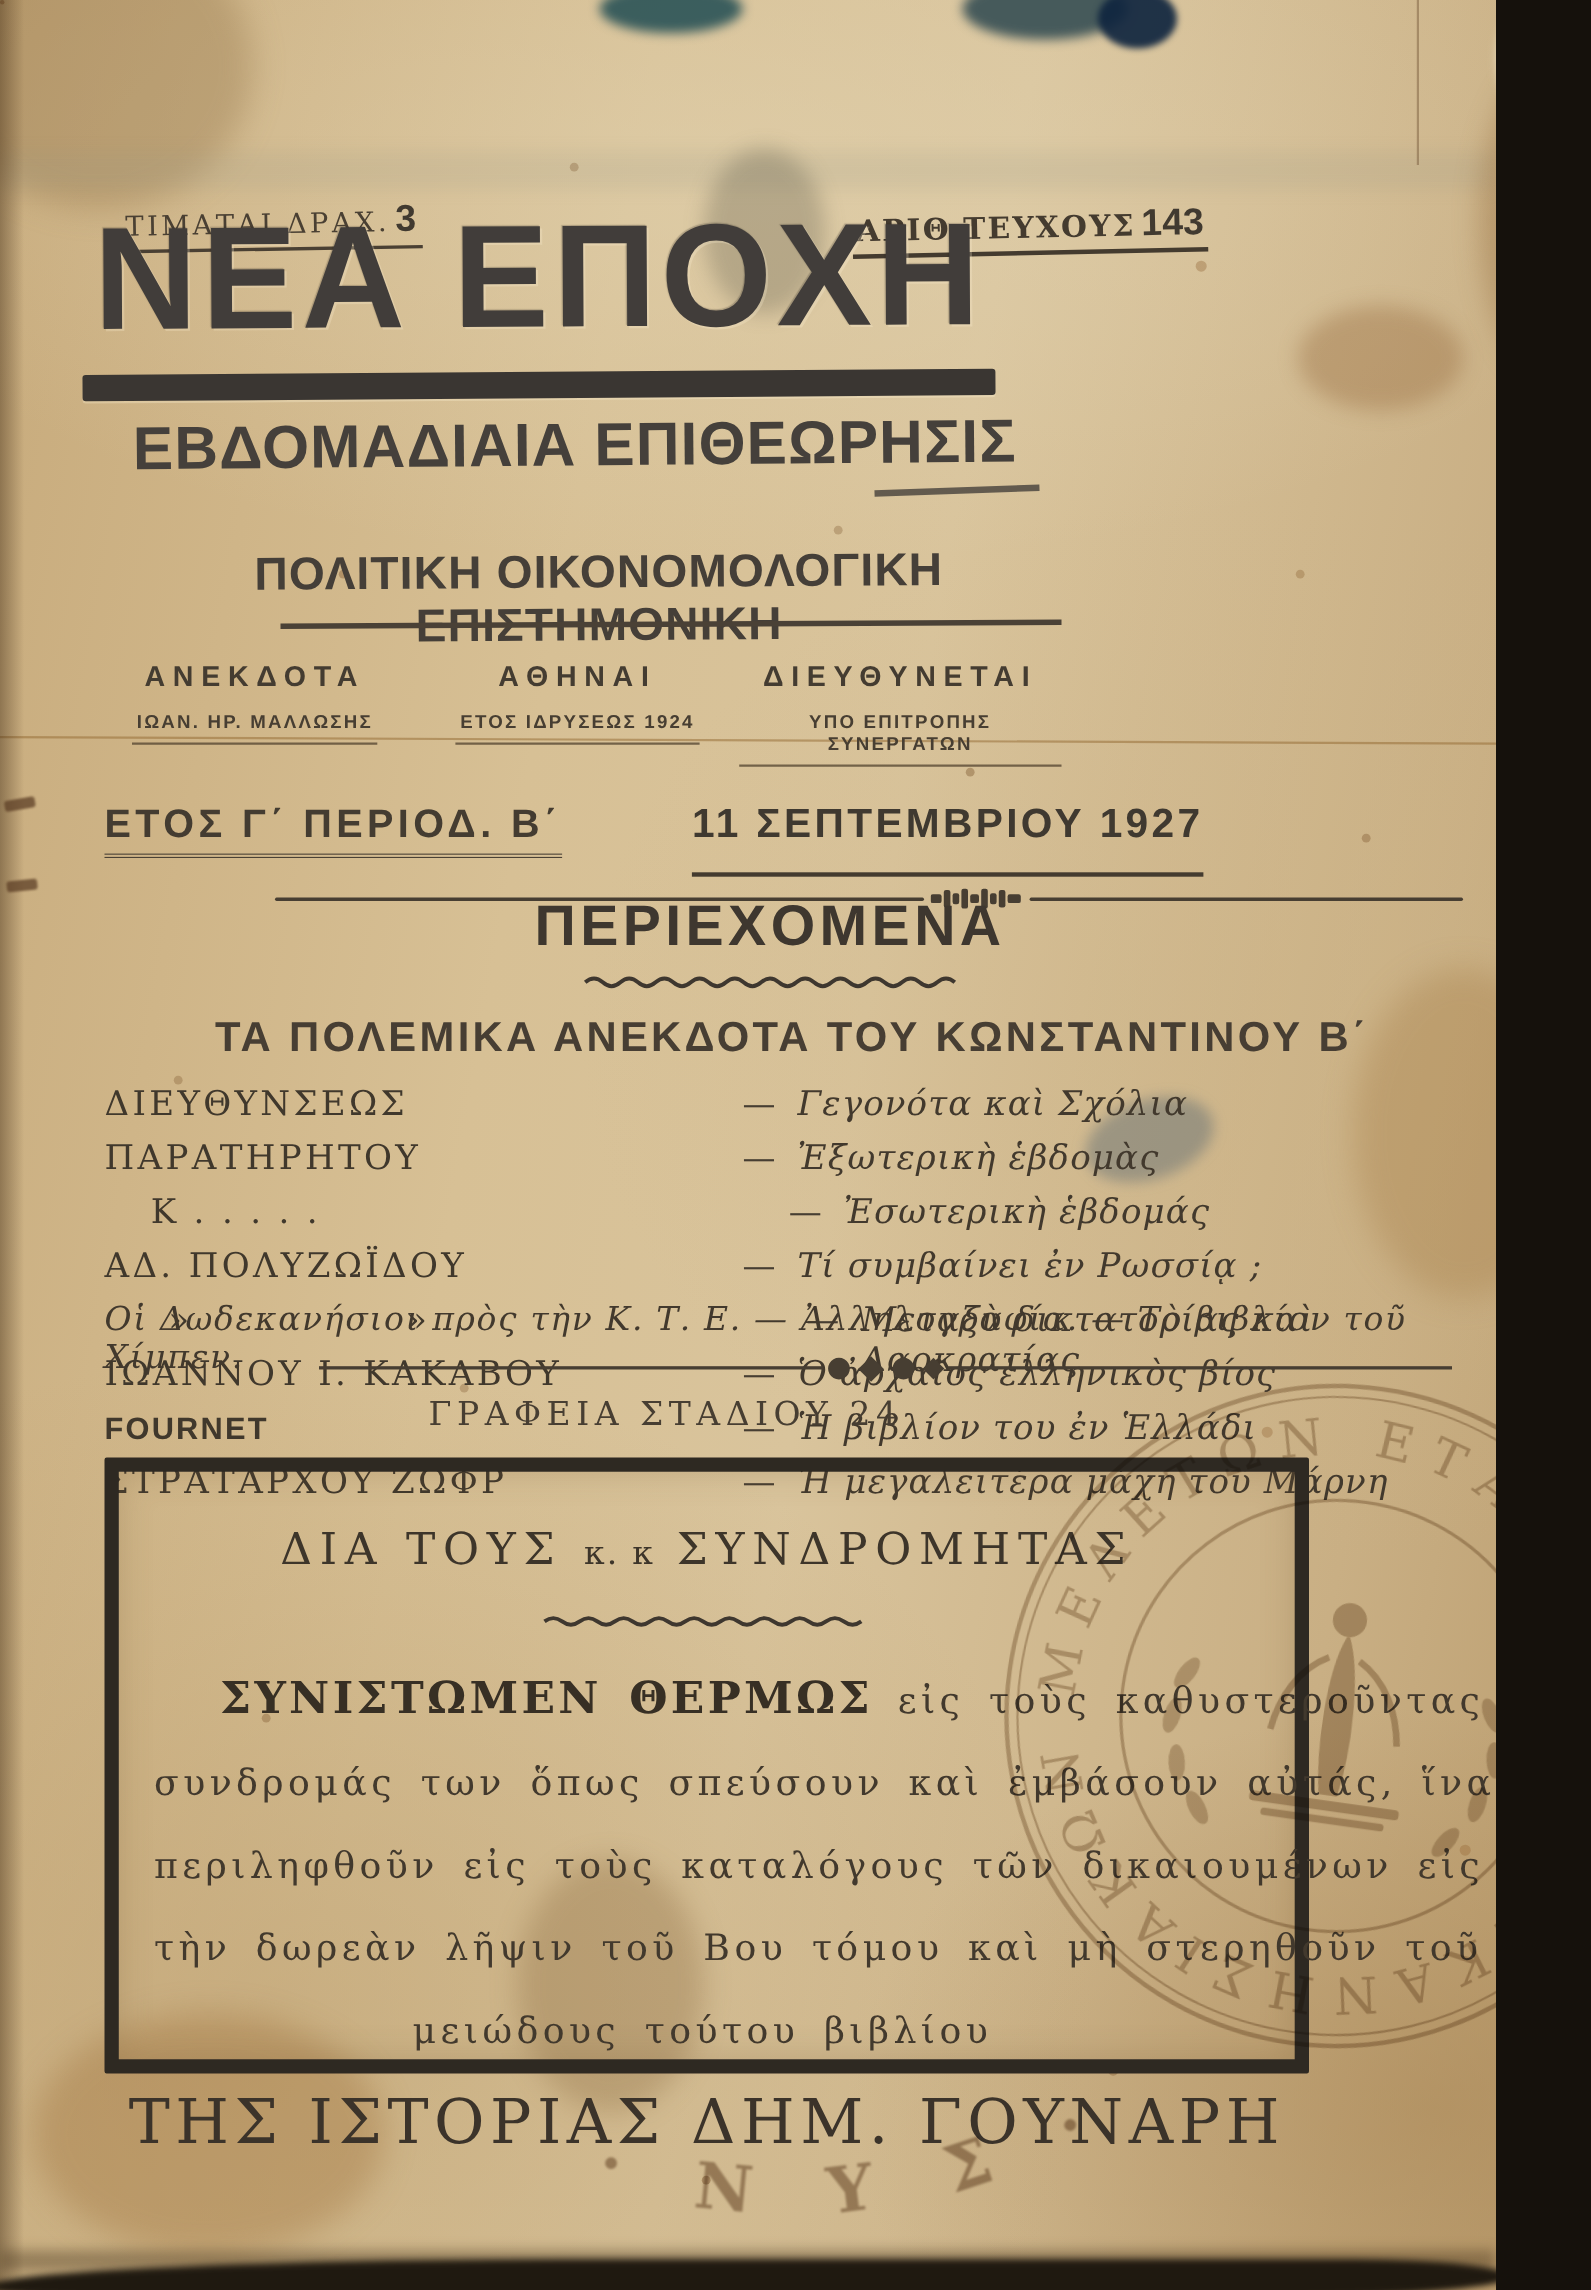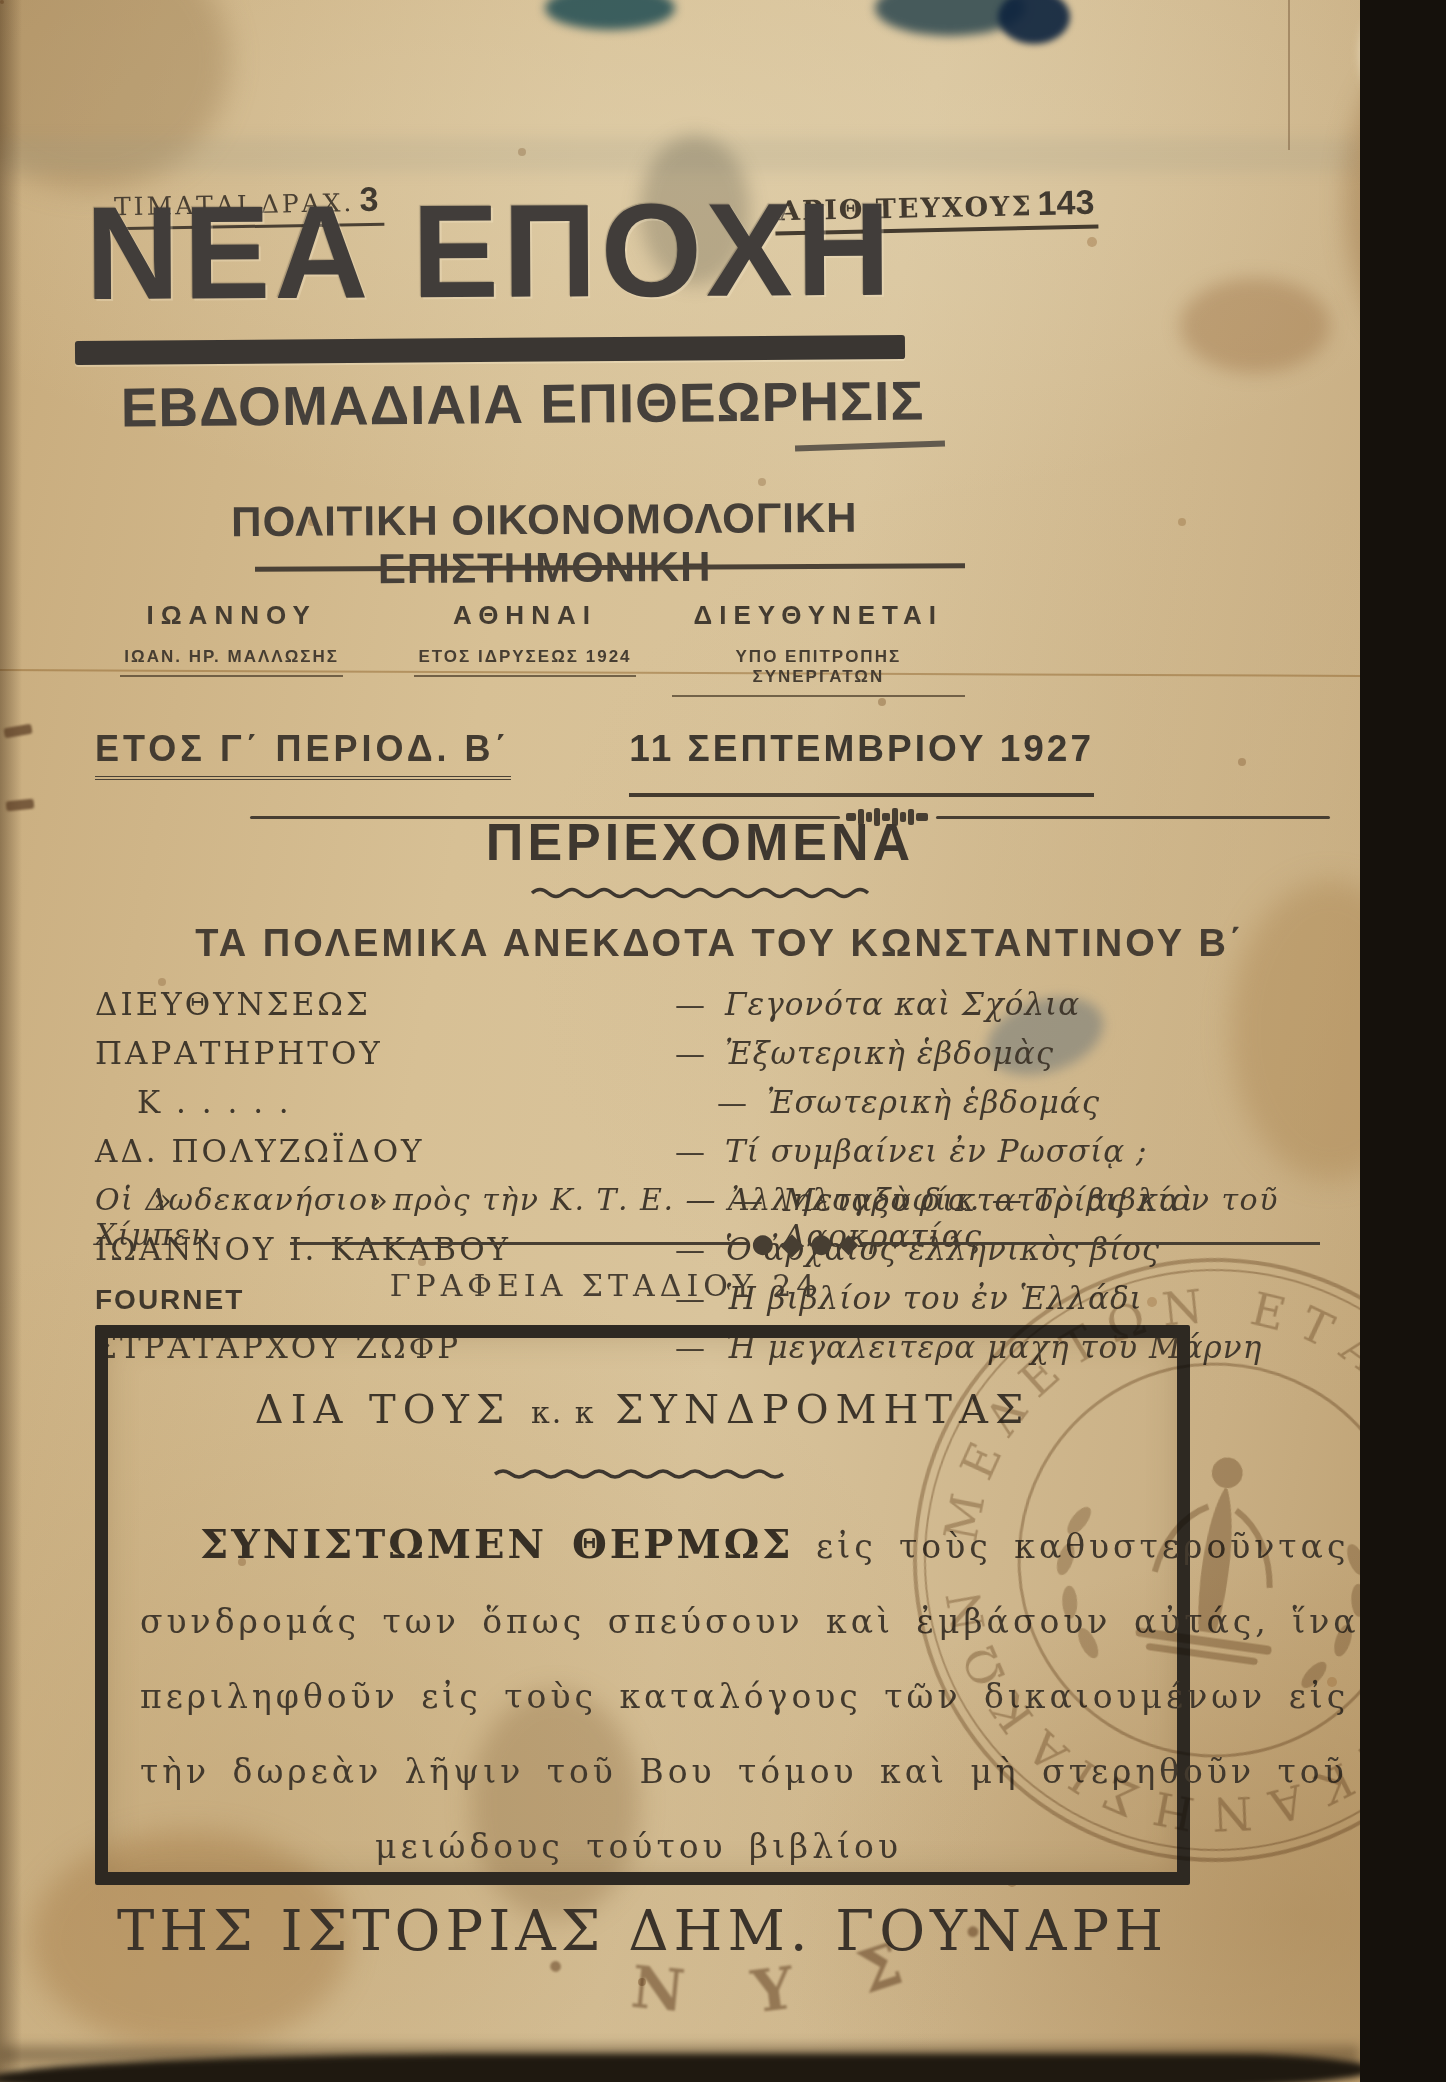--- a/index.html
+++ b/index.html
@@ -163,21 +163,21 @@
 
   <h1 class="masthead">ΝΕΑ ΕΠΟΧΗ</h1>
   <div class="title-bar"></div>
   <h2 class="subtitle">ΕΒΔΟΜΑΔΙΑΙΑ ΕΠΙΘΕΩΡΗΣΙΣ</h2>
   <div class="subtitle-underline"></div>
   <h3 class="tagline">ΠΟΛΙΤΙΚΗ ΟΙΚΟΝΟΜΟΛΟΓΙΚΗ ΕΠΙΣΤΗΜΟΝΙΚΗ</h3>
   <div class="tagline-rule"></div>
 
   <div class="info-cols">
     <div class="icol">
-      <div class="ih">ΙΩΑΝΝΟΥ</div>
+      <div class="ih">ΑΝΕΚΔΟΤΑ</div>
       <div class="id">ΙΩΑΝ. ΗΡ. ΜΑΛΛΩΣΗΣ</div>
     </div>
     <div class="icol">
       <div class="ih">ΑΘΗΝΑΙ</div>
       <div class="id">ΕΤΟΣ ΙΔΡΥΣΕΩΣ 1924</div>
     </div>
     <div class="icol">
       <div class="ih">ΔΙΕΥΘΥΝΕΤΑΙ</div>
       <div class="id">ΥΠΟ ΕΠΙΤΡΟΠΗΣ ΣΥΝΕΡΓΑΤΩΝ</div>
     </div>

